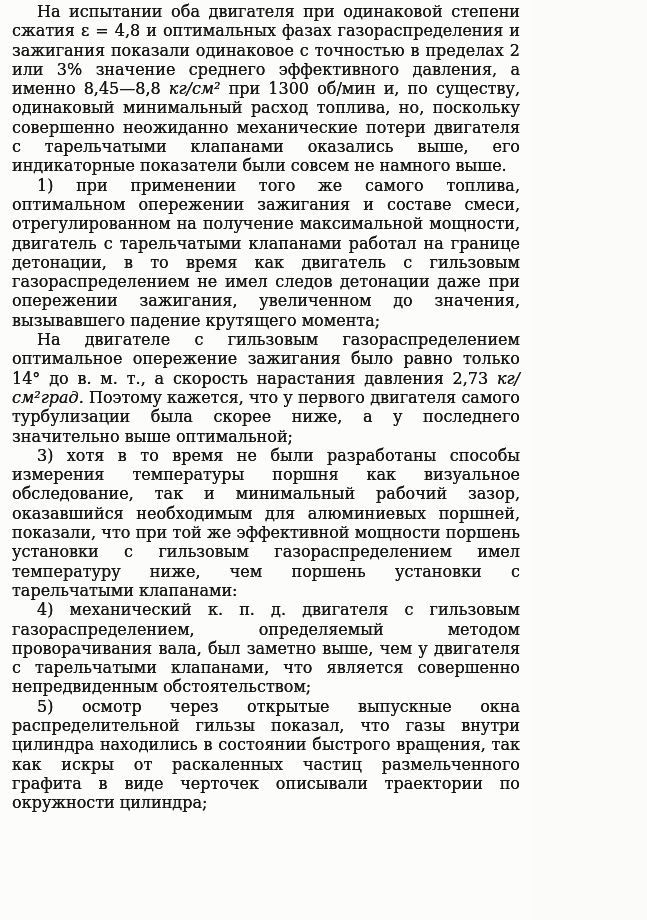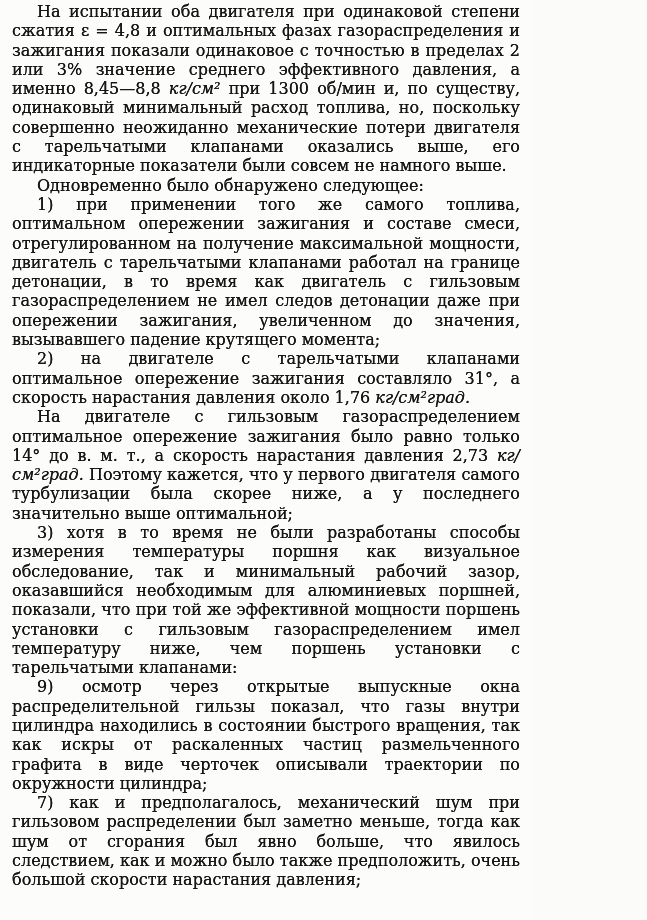--- a/index.html
+++ b/index.html
@@ -45,22 +45,20 @@
     letter-spacing: 1.5px;
     text-shadow: 0 0 0.3px #2a2a2a;
   }
 </style>
 </head>
 <body>
 
 <div class="page">
   <div class="text-column" id="text-column">
       <p><span>На испытании оба двигателя при одинаковой степени сжатия ε = 4,8 и оптимальных фазах газораспределения и зажигания показали одинаковое с точностью в пределах 2 или 3% значение среднего эффективного давления, а именно 8,45—8,8 </span><i>кг/см²</i><span> при 1300 об/мин и, по существу, одинаковый минимальный расход топлива, но, поскольку совершенно неожиданно механические потери двигателя с тарельчатыми клапанами оказались выше, его индикаторные показатели были совсем не намного выше.</span></p>
-      <p><span>Одновременно было обнаружено следующее:</span></p>
       <p><span>1) при применении того же самого топлива, оптимальном опережении зажигания и составе смеси, отрегулированном на получение максимальной мощности, двигатель с тарельчатыми клапанами работал на границе детонации, в то время как двигатель с гильзовым газораспределением не имел следов детонации даже при опережении зажигания, увеличенном до значения, вызывавшего падение крутящего момента;</span></p>
-      <p><span>2) на двигателе с тарельчатыми клапанами оптимальное опережение зажигания составляло 31°, а скорость нарастания давления около 1,76 </span><i>кг/см²град.</i></p>
       <p><span>На двигателе с гильзовым газораспределением оптимальное опережение зажигания было равно только 14° до в. м. т., а скорость нарастания давления 2,73 </span><i>кг/см²град.</i><span> Поэтому кажется, что у первого двигателя самого турбулизации была скорее ниже, а у последнего значительно выше оптимальной;</span></p>
       <p><span>3) хотя в то время не были разработаны способы измерения температуры поршня как визуальное обследование, так и минимальный рабочий зазор, оказавшийся необходимым для алюминиевых поршней, показали, что при той же эффективной мощности поршень установки с гильзовым газораспределением имел температуру ниже, чем поршень установки с тарельчатыми клапанами:</span></p>
-      <p><span>9) осмотр через открытые выпускные окна распределительной гильзы показал, что газы внутри цилиндра находились в состоянии быстрого вращения, так как искры от раскаленных частиц размельченного графита в виде черточек описывали траектории по окружности цилиндра;</span></p>
-      <p><span>7) как и предполагалось, механический шум при гильзовом распределении был заметно меньше, тогда как шум от сгорания был явно больше, что явилось следствием, как и можно было также предположить, очень большой скорости нарастания давления;</span></p>
+      <p><span>4) механический к. п. д. двигателя с гильзовым газораспределением, определяемый методом проворачивания вала, был заметно выше, чем у двигателя с тарельчатыми клапанами, что является совершенно непредвиденным обстоятельством;</span></p>
+      <p><span>5) осмотр через открытые выпускные окна распределительной гильзы показал, что газы внутри цилиндра находились в состоянии быстрого вращения, так как искры от раскаленных частиц размельченного графита в виде черточек описывали траектории по окружности цилиндра;</span></p>
     </div>
   <div class="page-number">310</div>
 </div>
 
 </body></html>

